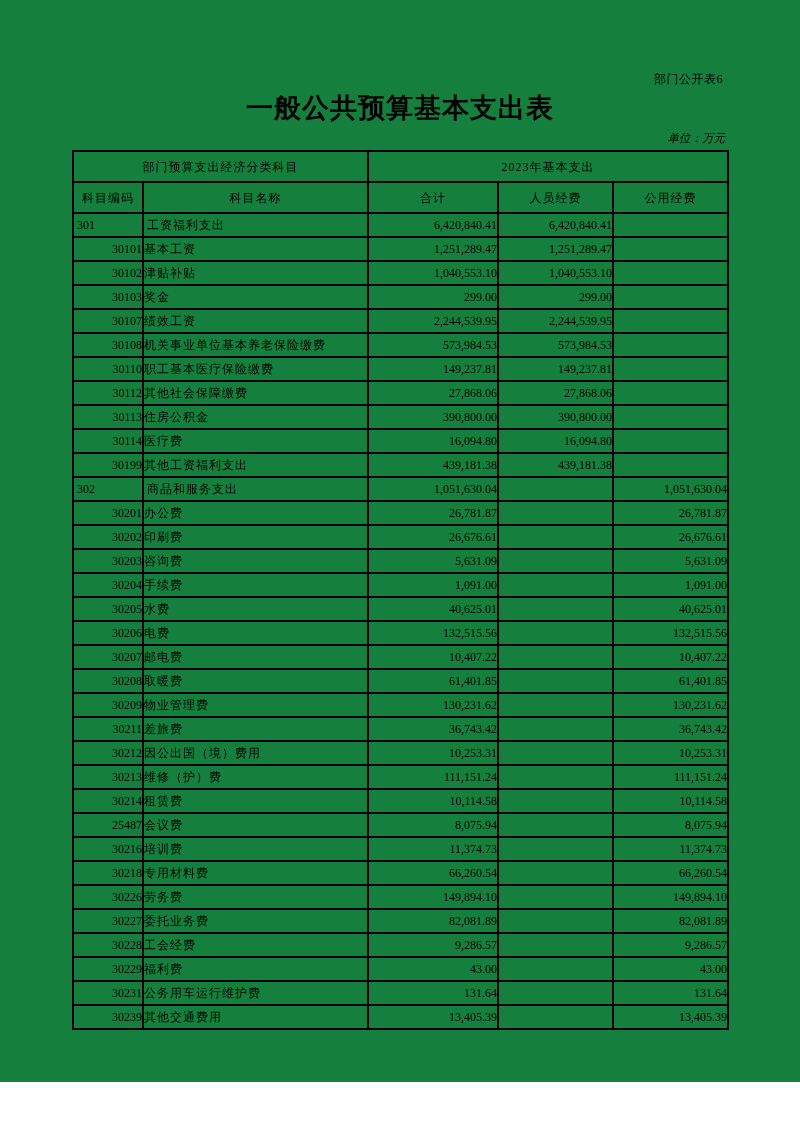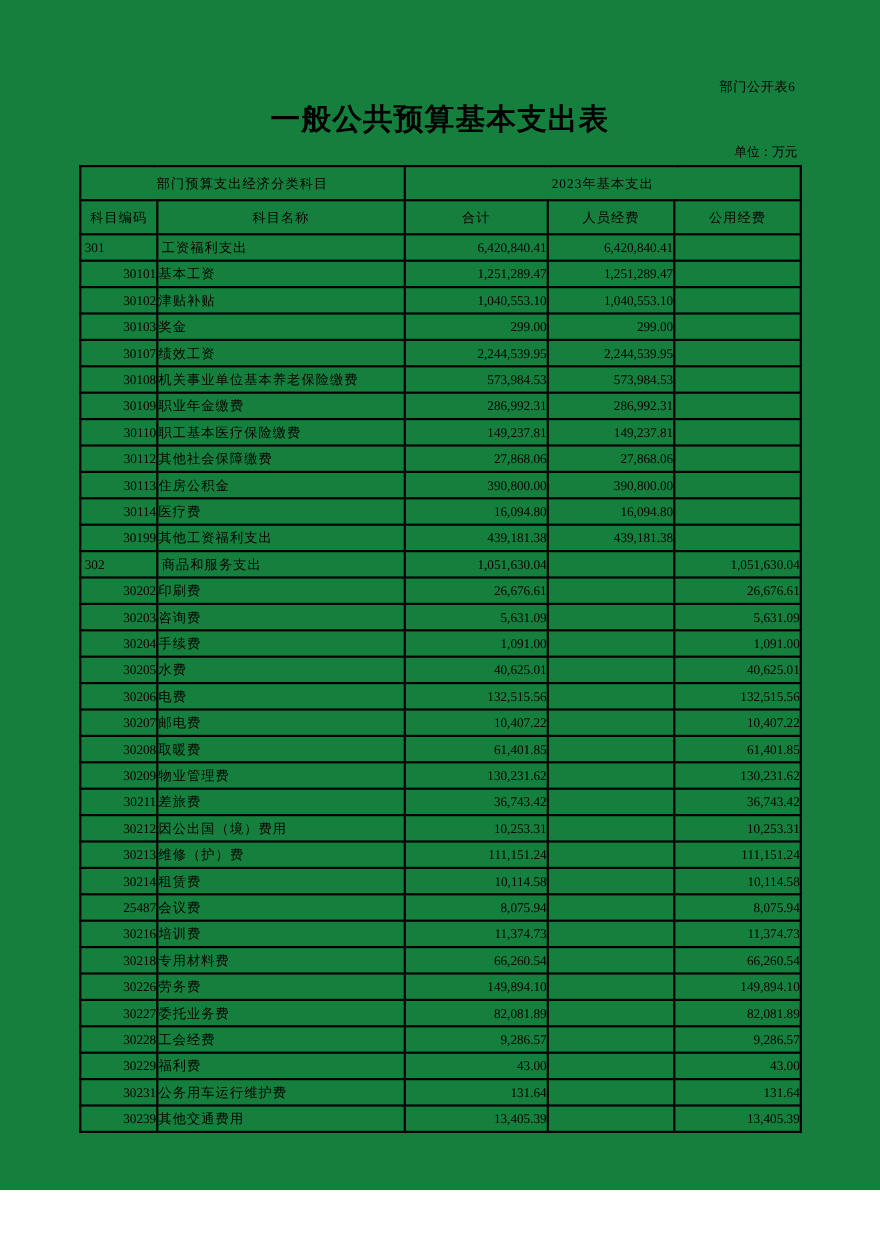--- a/index.html
+++ b/index.html
@@ -33,20 +33,21 @@
     font-size: 27px;
     font-weight: bold;
     letter-spacing: 1px;
     font-family: "Liberation Sans", "DejaVu Sans", sans-serif;
   }
   .unit-label {
     position: absolute;
     top: 131px;
     right: 75px;
     font-size: 11.5px;
+    font-style: italic;
   }
   table.budget {
     position: absolute;
     top: 150px;
     left: 72px;
     width: 655px;
     border-collapse: collapse;
     table-layout: fixed;
   }
   table.budget th,
@@ -155,27 +156,20 @@
           <td class="cell-public"></td>
         </tr>
         <tr class="level-2">
           <td class="cell-code">30108</td>
           <td class="cell-name">机关事业单位基本养老保险缴费</td>
           <td class="cell-total">573,984.53</td>
           <td class="cell-personnel">573,984.53</td>
           <td class="cell-public"></td>
         </tr>
         <tr class="level-2">
-          <td class="cell-code">30109</td>
-          <td class="cell-name">职业年金缴费</td>
-          <td class="cell-total">286,992.31</td>
-          <td class="cell-personnel">286,992.31</td>
-          <td class="cell-public"></td>
-        </tr>
-        <tr class="level-2">
           <td class="cell-code">30110</td>
           <td class="cell-name">职工基本医疗保险缴费</td>
           <td class="cell-total">149,237.81</td>
           <td class="cell-personnel">149,237.81</td>
           <td class="cell-public"></td>
         </tr>
         <tr class="level-2">
           <td class="cell-code">30112</td>
           <td class="cell-name">其他社会保障缴费</td>
           <td class="cell-total">27,868.06</td>
@@ -204,20 +198,27 @@
           <td class="cell-public"></td>
         </tr>
         <tr class="level-1">
           <td class="cell-code">302</td>
           <td class="cell-name">商品和服务支出</td>
           <td class="cell-total">1,051,630.04</td>
           <td class="cell-personnel"></td>
           <td class="cell-public">1,051,630.04</td>
         </tr>
         <tr class="level-2">
+          <td class="cell-code">30201</td>
+          <td class="cell-name">办公费</td>
+          <td class="cell-total">26,781.87</td>
+          <td class="cell-personnel"></td>
+          <td class="cell-public">26,781.87</td>
+        </tr>
+        <tr class="level-2">
           <td class="cell-code">30202</td>
           <td class="cell-name">印刷费</td>
           <td class="cell-total">26,676.61</td>
           <td class="cell-personnel"></td>
           <td class="cell-public">26,676.61</td>
         </tr>
         <tr class="level-2">
           <td class="cell-code">30203</td>
           <td class="cell-name">咨询费</td>
           <td class="cell-total">5,631.09</td>

